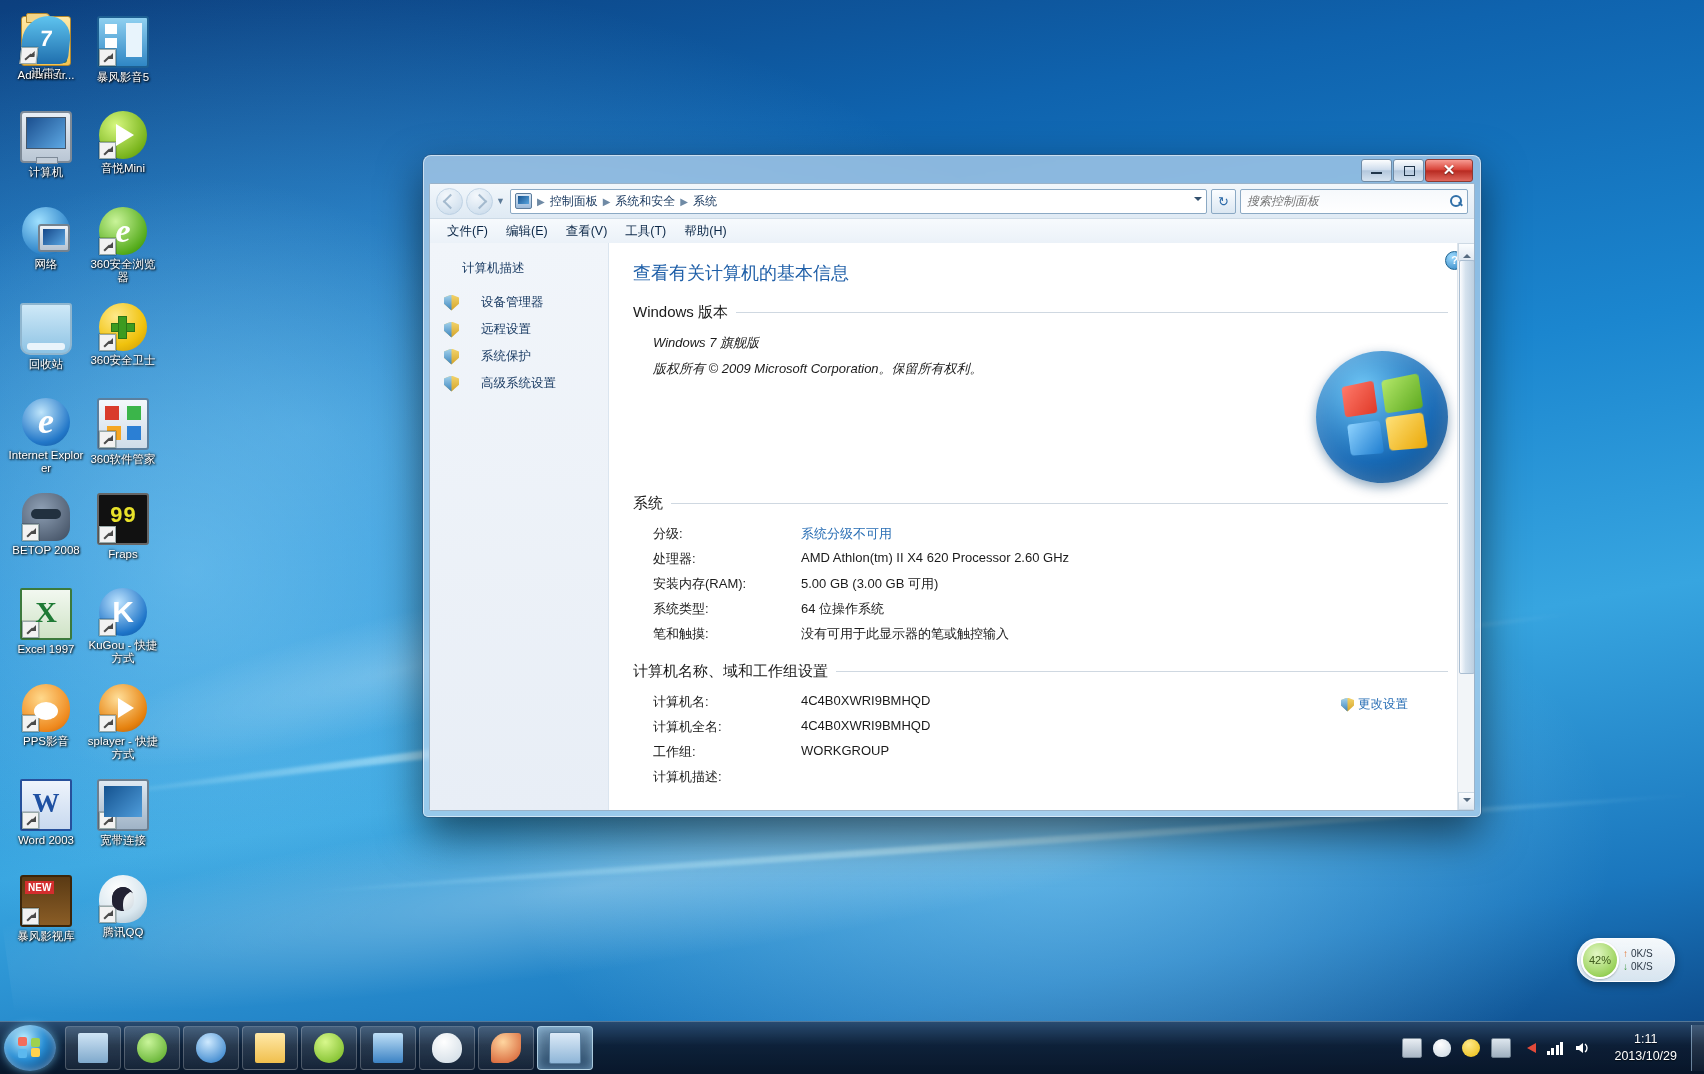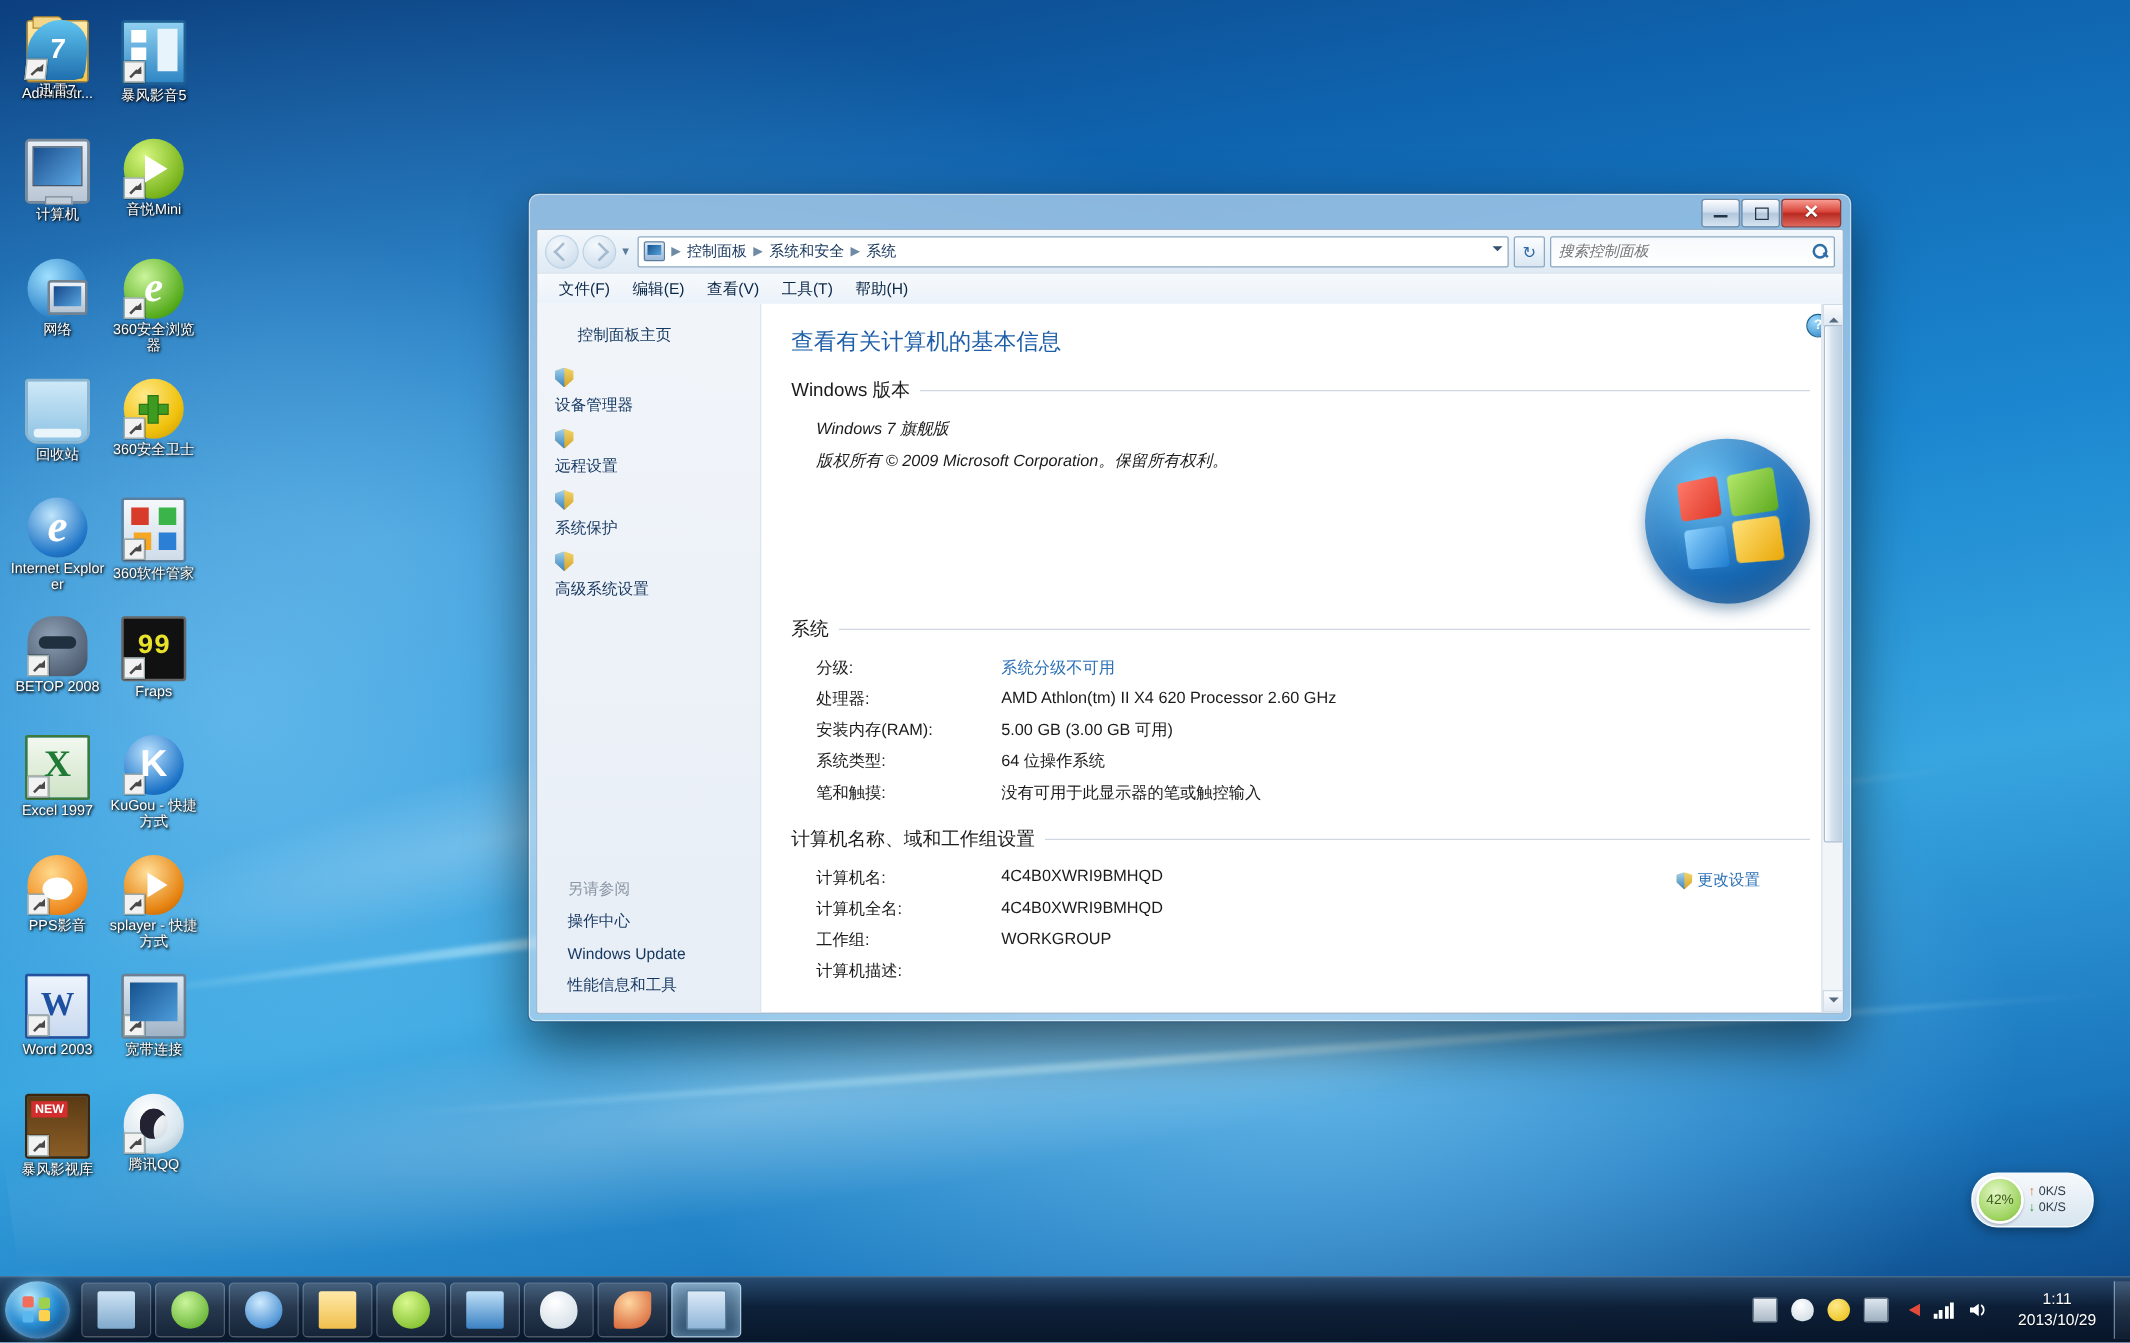--- a/index.html
+++ b/index.html
@@ -161,21 +161,21 @@
   .search-ico:after{content:"";position:absolute;left:9px;top:9px;width:5px;height:2px;background:#2f6fa8;transform:rotate(45deg);}
 
   .menu-row{height:25px;background:linear-gradient(180deg,#f7fafd,#eaf1f8);display:flex;align-items:center;
     padding:0 8px;border-bottom:1px solid #d3dfeb;font-size:12.5px;color:#0b2747;}
   .menu-row>div{padding:3px 9px;}
 
   .content-wrap{position:absolute;left:0;right:0;top:59px;bottom:0;display:flex;background:#fff;}
   .sidebar{width:178px;background:linear-gradient(180deg,#f1f5fa,#e8eef6);border-right:1px solid #dbe5ef;
     padding:14px 0 0 0;position:relative;}
   .side-home{font-size:12.5px;color:#14365f;padding:3px 10px 12px 32px;}
-  .side-item{display:flex;align-items:flex-start;gap:6px;padding:5px 8px 5px 14px;font-size:12.5px;color:#14365f;flex-direction:column;}
+  .side-item{display:flex;align-items:center;gap:22px;padding:5px 8px 5px 14px;font-size:12.5px;color:#14365f;}
   .shield{width:15px;height:16px;position:relative;flex:0 0 auto;
     background:linear-gradient(180deg,#f3d36a,#d2a227);
     clip-path:polygon(50% 0,100% 18%,100% 58%,50% 100%,0 58%,0 18%);}
   .shield:after{content:"";position:absolute;left:0;top:0;width:50%;height:100%;
     background:linear-gradient(180deg,#9fd2f2,#2f7fc4);
     clip-path:polygon(0 0,100% 0,100% 100%,0 100%);opacity:.95;}
   .shield.sm{width:13px;height:14px;}
   .side-foot{position:absolute;left:0;bottom:8px;width:100%;}
   .side-foot .hdr{font-size:12.5px;color:#8a97a5;padding:4px 10px 4px 24px;}
   .side-foot .lnk{font-size:12.5px;color:#14365f;padding:5px 10px 5px 24px;}
@@ -428,47 +428,39 @@
     <div class="menu-row" id="menu-bar">
         <div>文件(F)</div>
         <div>编辑(E)</div>
         <div>查看(V)</div>
         <div>工具(T)</div>
         <div>帮助(H)</div>
       </div>
 
     <div class="content-wrap">
       <div class="sidebar">
-        <div class="side-home">控制面板主页</div>
+        <div class="side-home">计算机描述</div>
         <div id="sidebar-items">
             <div class="side-item">
               <span class="shield"></span>
               <span>设备管理器</span>
             </div>
             <div class="side-item">
               <span class="shield"></span>
               <span>远程设置</span>
             </div>
             <div class="side-item">
               <span class="shield"></span>
               <span>系统保护</span>
             </div>
             <div class="side-item">
               <span class="shield"></span>
               <span>高级系统设置</span>
             </div>
           </div>
-        <div class="side-foot">
-          <div class="hdr">另请参阅</div>
-          <div id="see-also-links">
-              <div class="lnk">操作中心</div>
-              <div class="lnk">Windows Update</div>
-              <div class="lnk">性能信息和工具</div>
-            </div>
-        </div>
       </div>
 
       <div class="main">
         <div class="help-btn">?</div>
         <div class="main-inner">
           <div class="page-title">查看有关计算机的基本信息</div>
           <div id="sections">
               <div style="position: relative;">
                 <div class="sect">
                   <span class="t">Windows 版本</span>

